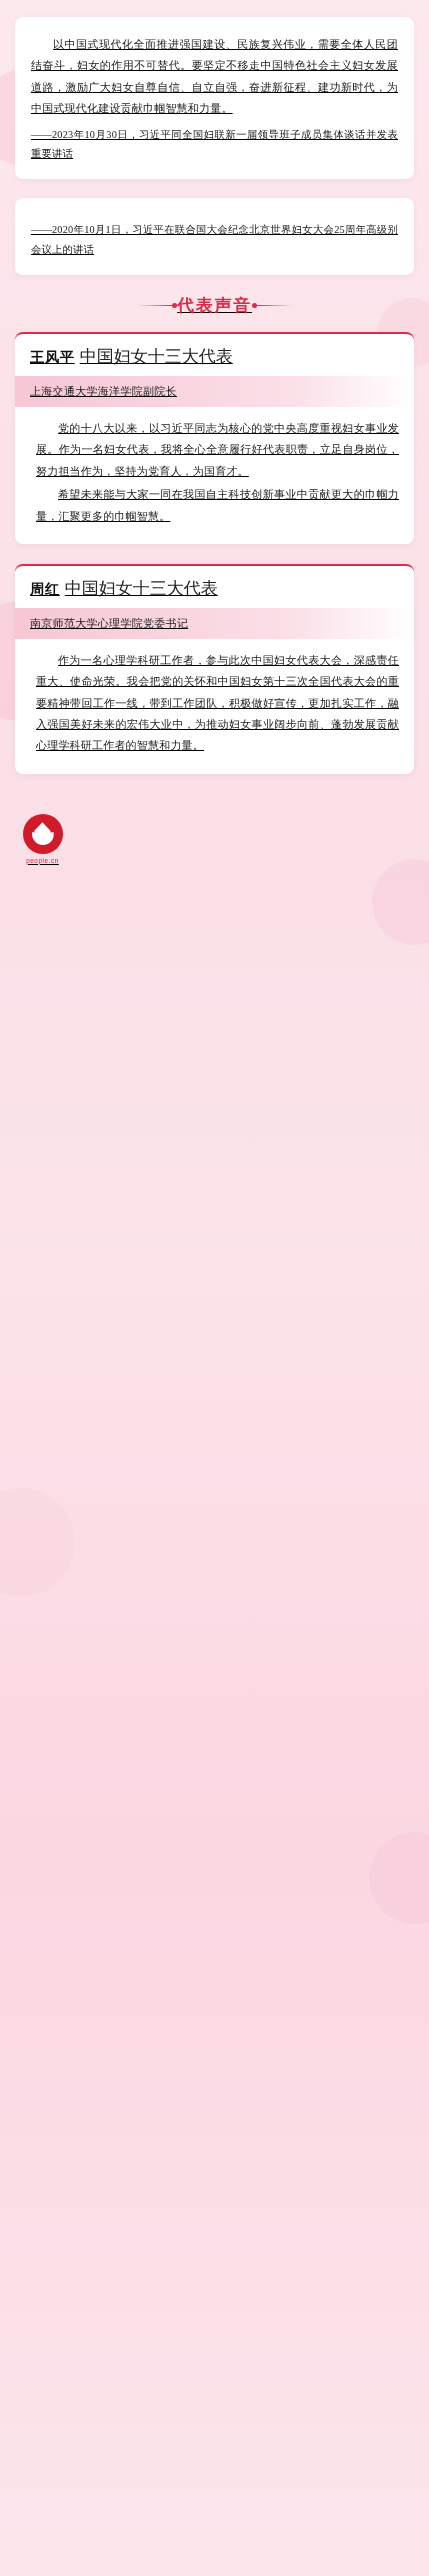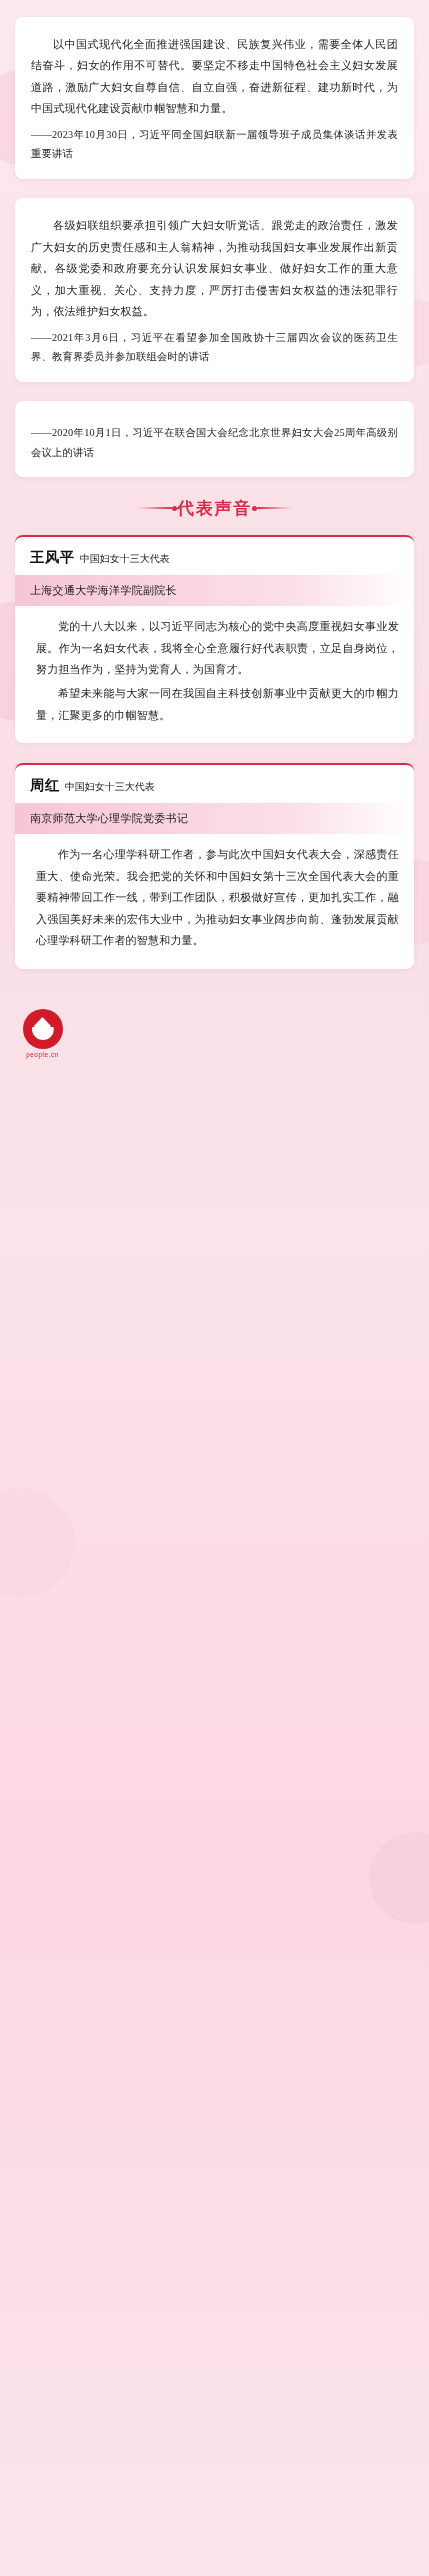--- a/index.html
+++ b/index.html
@@ -11,20 +11,21 @@
   }
   .page {
     width: 429px;
     min-height: 2576px;
     position: relative;
     background:
       linear-gradient(180deg, #fce9ee 0%, #fbe2e9 18%, #fadfe7 34%, #fbe4ea 48%,
                       #fcdde6 60%, #fbd7e2 72%, #fbdde6 84%, #fce6ec 100%);
     padding: 0 0 0 0;
     overflow: hidden;
+    text-decoration: underline;
   }
   
   .blob {
     position: absolute;
     border-radius: 50%;
     filter: blur(0.3px);
     opacity: 0.55;
     pointer-events: none;
   }
   .b1 { width: 97px; height: 97px; left: -23px;  top: 69px;  background: #f8cdd9; }
@@ -110,21 +111,21 @@
     padding: 11.4px 15px 3.4px 15px;
   }
   .speaker-name {
     font-size: 14.3px;
     font-weight: bold;
     color: #111;
     letter-spacing: 0.6px;
     font-family: "Liberation Serif", serif;
   }
   .speaker-role {
-    font-size: 10px;
+    font-size: 17px;
     color: #222;
     font-family: "Liberation Serif", serif;
     text-align: right;
   }
   .speaker-title-bar {
     margin: 4.6px 0 2.3px 0;
     padding: 8px 15px;
     background: linear-gradient(90deg, #f6c6d4 0%, #fbe0e8 70%, #ffffff 100%);
     font-size: 11px;
     color: #1a1a1a;
@@ -212,24 +213,20 @@
   <div class="blob b5"></div>
   <div class="blob b6"></div>
 
   <div class="inner">
 
     <div class="quote-card">
       <div class="quote-body">以中国式现代化全面推进强国建设、民族复兴伟业，需要全体人民团结奋斗，妇女的作用不可替代。要坚定不移走中国特色社会主义妇女发展道路，激励广大妇女自尊自信、自立自强，奋进新征程、建功新时代，为中国式现代化建设贡献巾帼智慧和力量。</div>
       <div class="quote-source">——2023年10月30日，习近平同全国妇联新一届领导班子成员集体谈话并发表重要讲话</div>
     </div>
 
-    <div class="quote-card">
-      <div class="quote-body">各级妇联组织要承担引领广大妇女听党话、跟党走的政治责任，激发广大妇女的历史责任感和主人翁精神，为推动我国妇女事业发展作出新贡献。各级党委和政府要充分认识发展妇女事业、做好妇女工作的重大意义，加大重视、关心、支持力度，严厉打击侵害妇女权益的违法犯罪行为，依法维护妇女权益。</div>
-      <div class="quote-source">——2021年3月6日，习近平在看望参加全国政协十三届四次会议的医药卫生界、教育界委员并参加联组会时的讲话</div>
-    </div>
 
     <div class="quote-card">
       <div class="quote-source">——2020年10月1日，习近平在联合国大会纪念北京世界妇女大会25周年高级别会议上的讲话</div>
     </div>
 
     <div class="section-title-wrap">
       <div class="sec-line"></div>
       <div class="sec-dot"></div>
       <div class="section-title">代表声音</div>
       <div class="sec-dot"></div>

